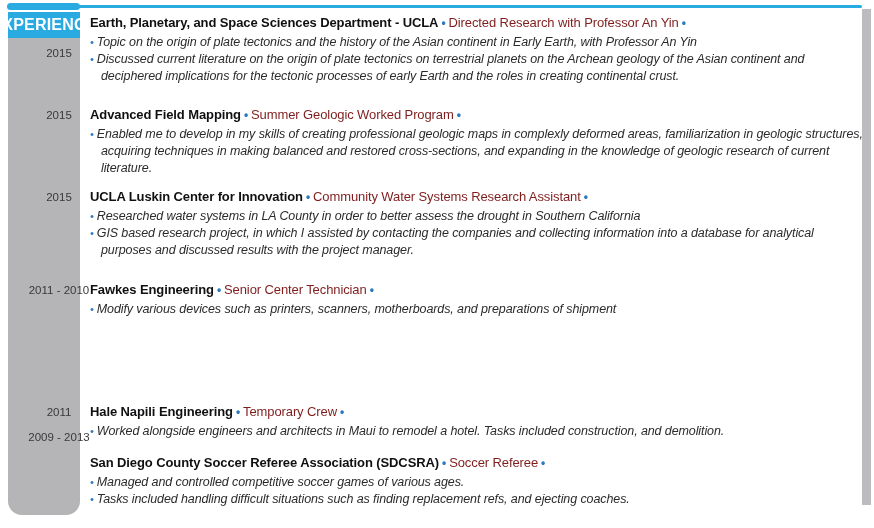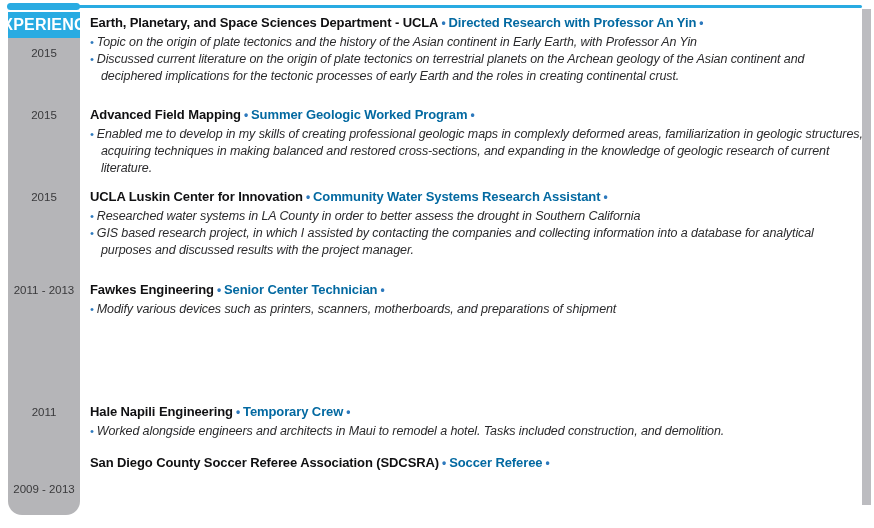--- a/index.html
+++ b/index.html
@@ -27,28 +27,28 @@
     background:#29ABE2; color:#ffffff;
     font-weight:bold; font-size:16px; letter-spacing:0.2px;
     display:flex; align-items:center; justify-content:center;
   }
   .sidebar {
     position:absolute; left:8px; top:38px; width:72px; height:477px;
     background:#B5B5B8; border-radius:0 0 14px 14px;
   }
   .year {
     position:absolute; left:8px; width:72px; height:16px; line-height:16px;
-    text-align:center; font-size:11.5px; color:#39393B;
+    text-align:center; font-size:11.5px; color:#39393B;padding-left:15px;
   }
   .entry { position:absolute; left:90px; width:774px; letter-spacing:-0.1px; }
   .entry-title {
     font-size:13px; font-weight:bold; color:#101012; line-height:17px;
     margin:0 0 2px 0;
   }
-  .role { color:#0369a1; font-weight:bold; }
+  .role { color:#7f1d1d; font-weight:normal; }
   .sep { color:#2D79BD; padding:0 3px; font-size:12px; font-weight:bold; }
   ul.bullets {
     list-style:none; margin:0; padding:0;
     font-size:12.5px; color:#2B2B2D; line-height:17px;
   }
   ul.bullets li { padding-left:11px; text-indent:-11px;font-style:italic; }
   .bdot { color:#2D79BD; margin-right:3px; font-size:11px; }
 </style>
 </head>
 <body>
@@ -58,23 +58,23 @@
 <div class="scrollbar"></div>
 
 <div class="section-tab">
   <span>EXPERIENCE</span>
 </div>
 <div class="sidebar"></div>
 
 <div class="year" style="top:45px">2015</div>
 <div class="year" style="top:107px">2015</div>
 <div class="year" style="top:189px">2015</div>
-<div class="year" style="top:282px">2011 - 2013</div>
+<div class="year" style="top:282px">2011 - 2010</div>
 <div class="year" style="top:404px">2011</div>
-<div class="year" style="top:481px">2009 - 2013</div>
+<div class="year" style="top:429px">2009 - 2013</div>
 
 <div class="entry" style="top:14px">
   <div class="entry-title">
     <span>Earth, Planetary, and Space Sciences Department - UCLA</span><span class="sep">•</span><span class="role">Directed Research with Professor An Yin</span><span class="sep">•</span>
   </div>
   <ul class="bullets">
     <li><span class="bdot">•</span><span>Topic on the origin of plate tectonics and the history of the Asian continent in Early Earth, with Professor An Yin</span></li>
     <li><span class="bdot">•</span><span>Discussed current literature on the origin of plate tectonics on terrestrial planets on the Archean geology of the Asian continent and deciphered implications for the tectonic processes of early Earth and the roles in creating continental crust.</span></li>
   </ul>
 </div>
@@ -113,13 +113,17 @@
   </div>
   <ul class="bullets">
     <li><span class="bdot">•</span><span>Worked alongside engineers and architects in Maui to remodel a hotel. Tasks included construction, and demolition.</span></li>
   </ul>
 </div>
 
 <div class="entry" style="top:454px">
   <div class="entry-title">
     <span>San Diego County Soccer Referee Association (SDCSRA)</span><span class="sep">•</span><span class="role">Soccer Referee</span><span class="sep">•</span>
   </div>
+  <ul class="bullets">
+    <li><span class="bdot">•</span><span>Managed and controlled competitive soccer games of various ages.</span></li>
+    <li><span class="bdot">•</span><span>Tasks included handling difficult situations such as finding replacement refs, and ejecting coaches.</span></li>
+  </ul>
 </div>
 
 </body></html>

